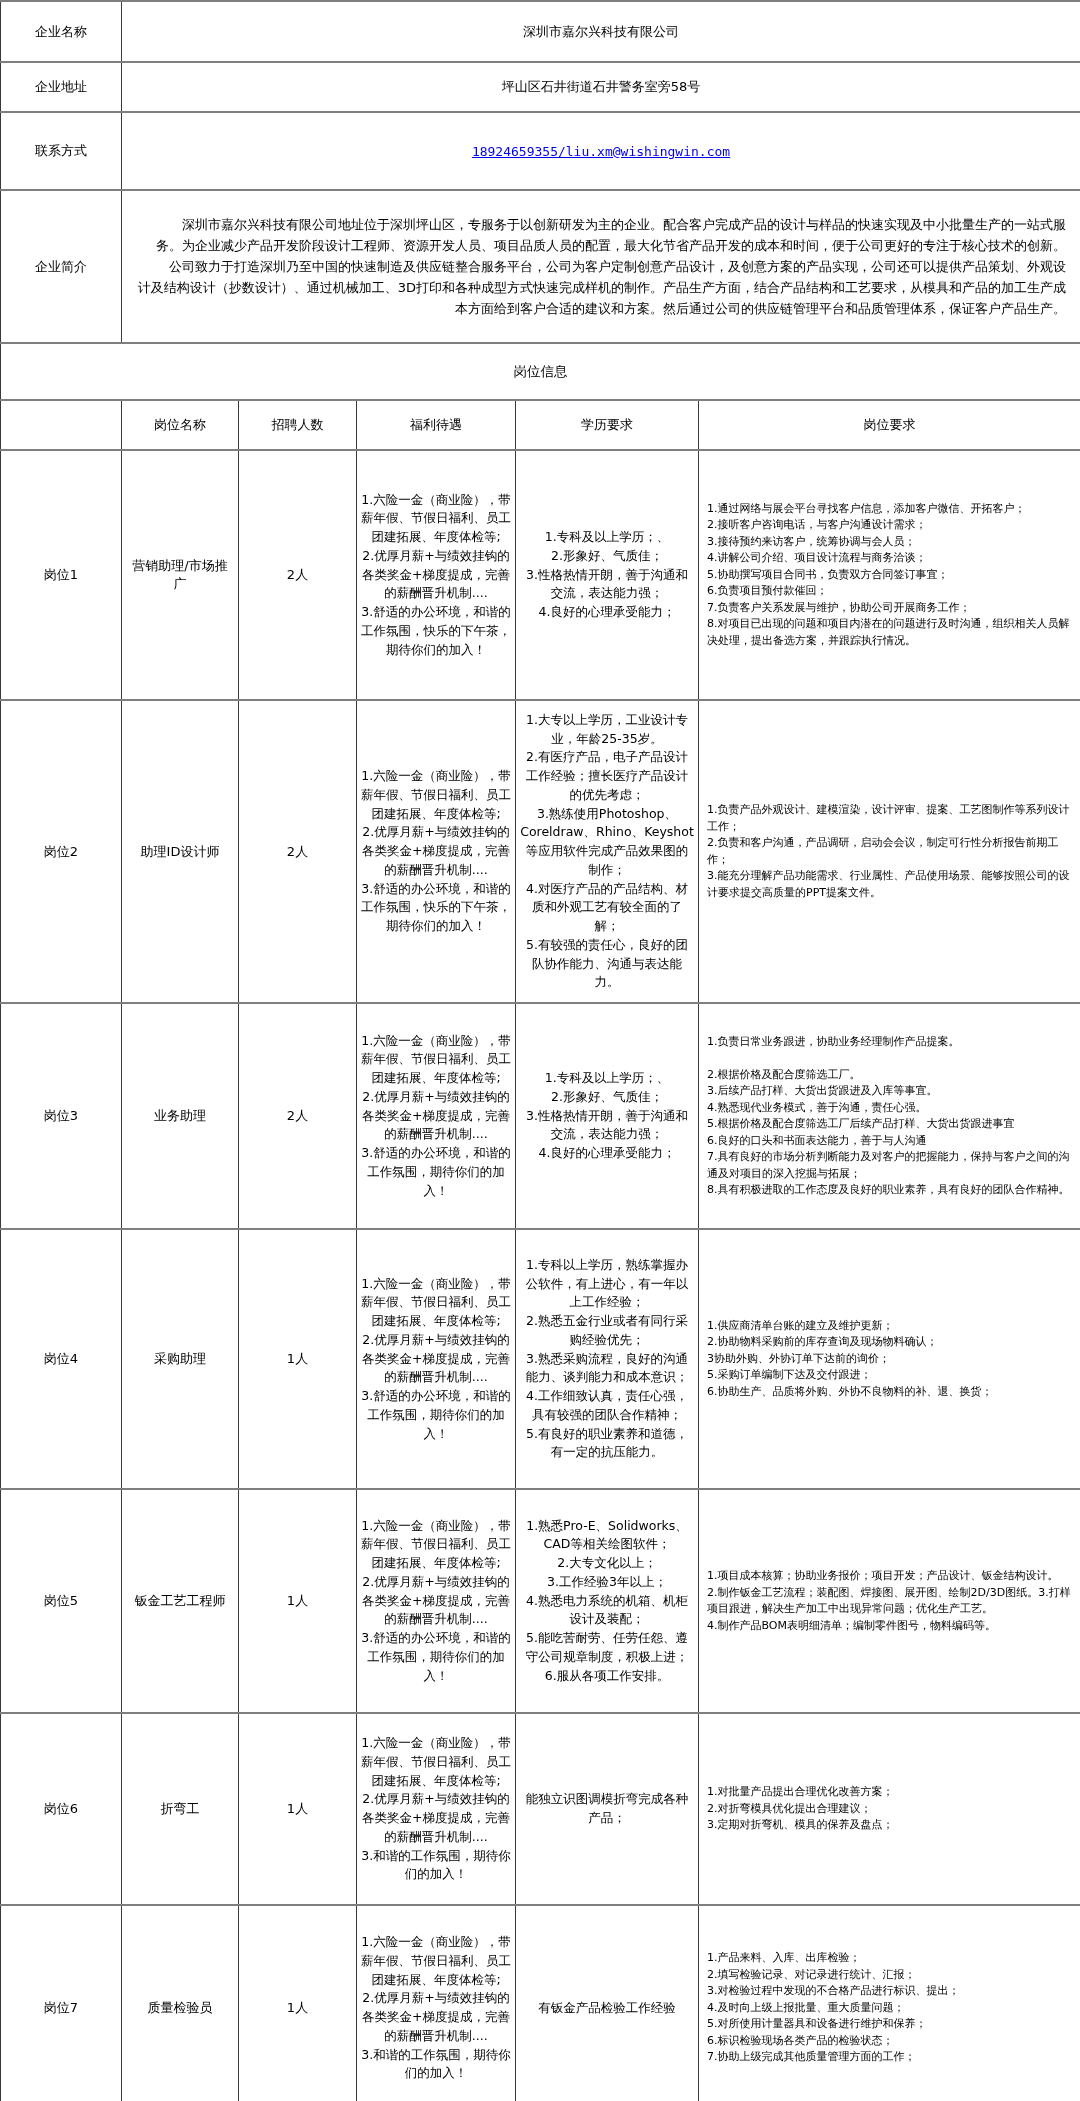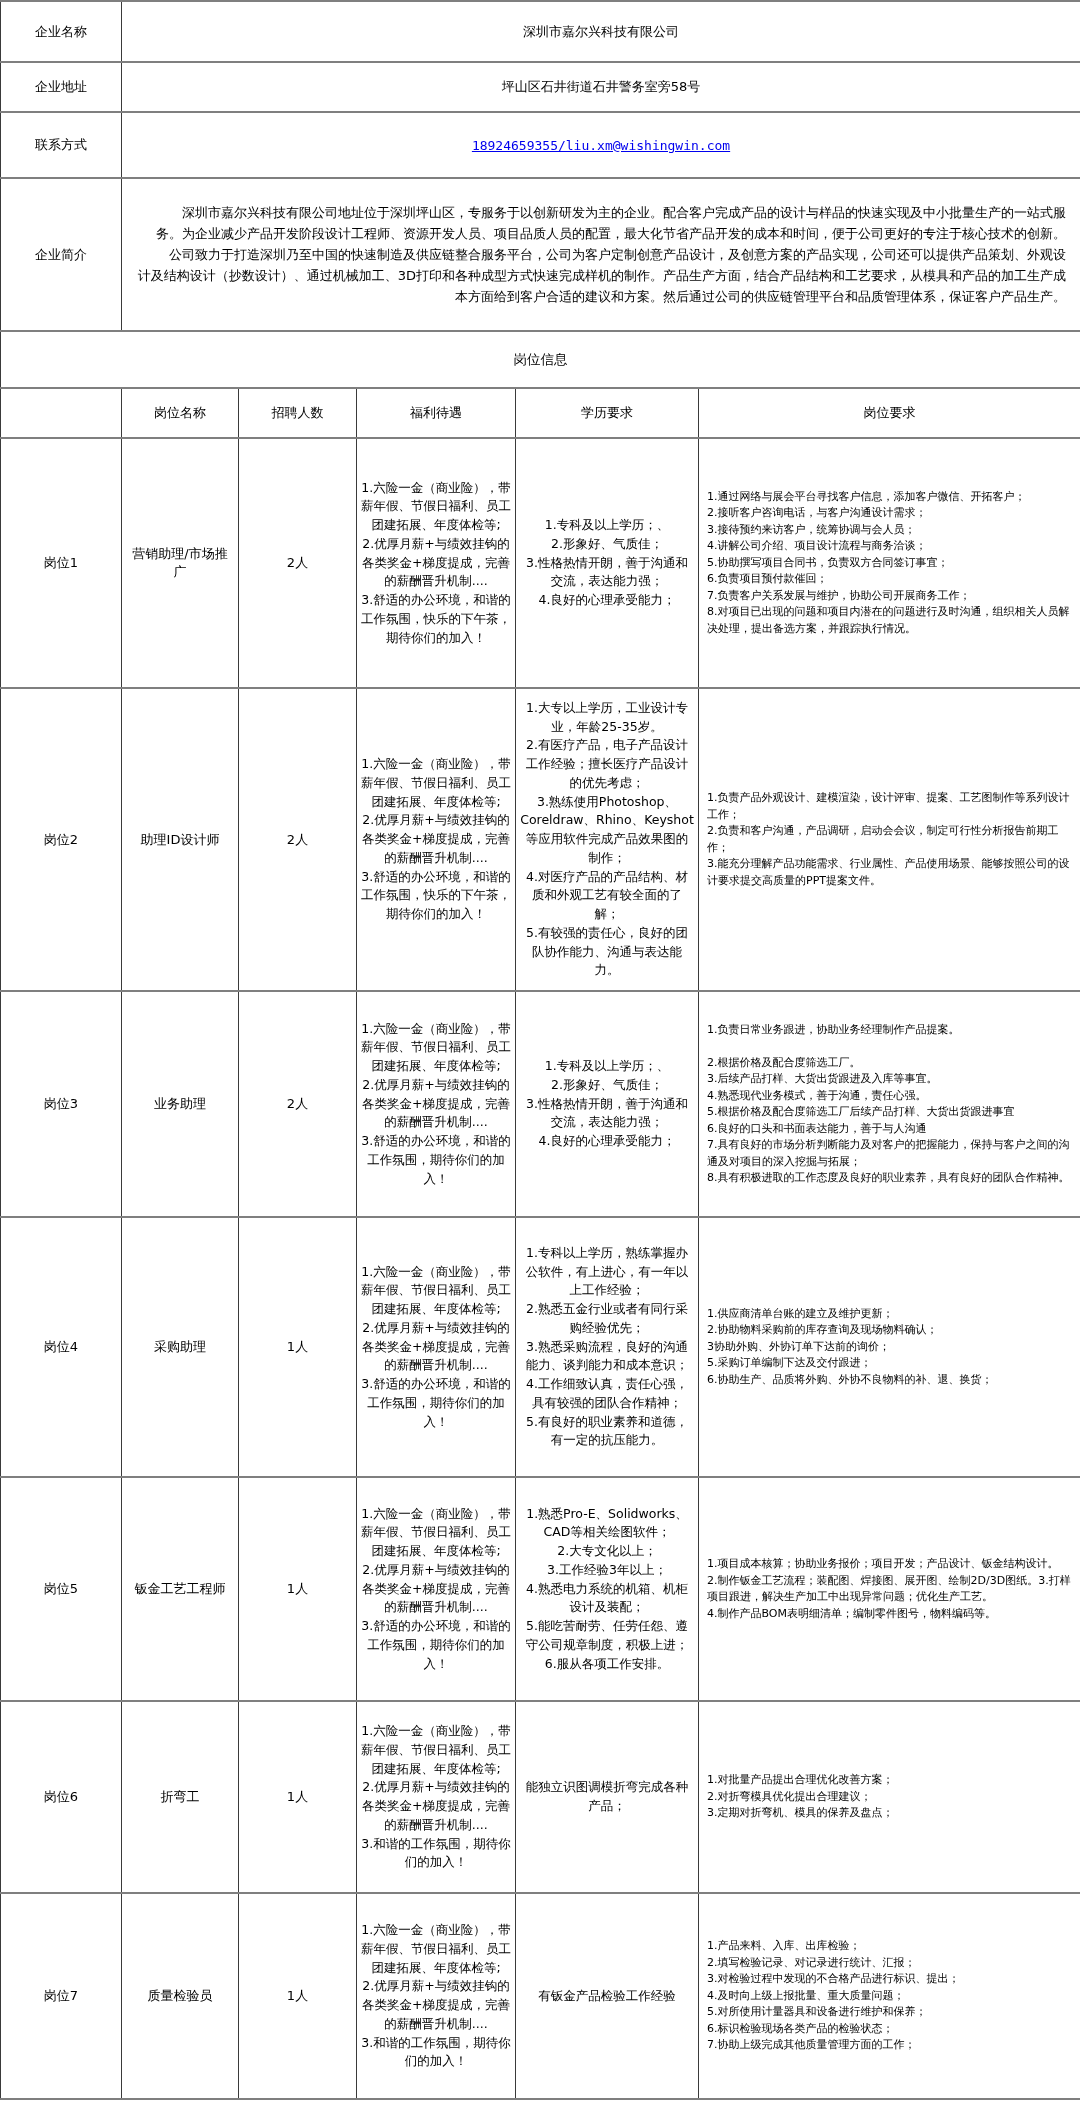--- a/index.html
+++ b/index.html
@@ -45,21 +45,21 @@
 
   <tbody>
         <tr style="height:61px">
     <td class="label-cell">企业名称</td>
     <td class="value-cell" colspan="5">深圳市嘉尔兴科技有限公司</td>
   </tr>
   <tr style="height:48px">
     <td class="label-cell">企业地址</td>
     <td class="value-cell" colspan="5">坪山区石井街道石井警务室旁58号</td>
   </tr>
-  <tr style="height:66px">
+  <tr style="height:78px">
     <td class="label-cell">联系方式</td>
     <td class="value-cell" colspan="5">
       <a href="#" class="contact-link">18924659355/liu.xm@wishingwin.com</a>
     </td>
   </tr>
   <tr style="height:153px">
     <td class="label-cell">企业简介</td>
     <td class="intro-cell" colspan="5">
       <div class="para">深圳市嘉尔兴科技有限公司地址位于深圳坪山区，专服务于以创新研发为主的企业。配合客户完成产品的设计与样品的快速实现及中小批量生产的一站式服务。为企业减少产品开发阶段设计工程师、资源开发人员、项目品质人员的配置，最大化节省产品开发的成本和时间，便于公司更好的专注于核心技术的创新。</div>
       <div class="para">公司致力于打造深圳乃至中国的快速制造及供应链整合服务平台，公司为客户定制创意产品设计，及创意方案的产品实现，公司还可以提供产品策划、外观设计及结构设计（抄数设计）、通过机械加工、3D打印和各种成型方式快速完成样机的制作。产品生产方面，结合产品结构和工艺要求，从模具和产品的加工生产成本方面给到客户合适的建议和方案。然后通过公司的供应链管理平台和品质管理体系，保证客户产品生产。</div>

